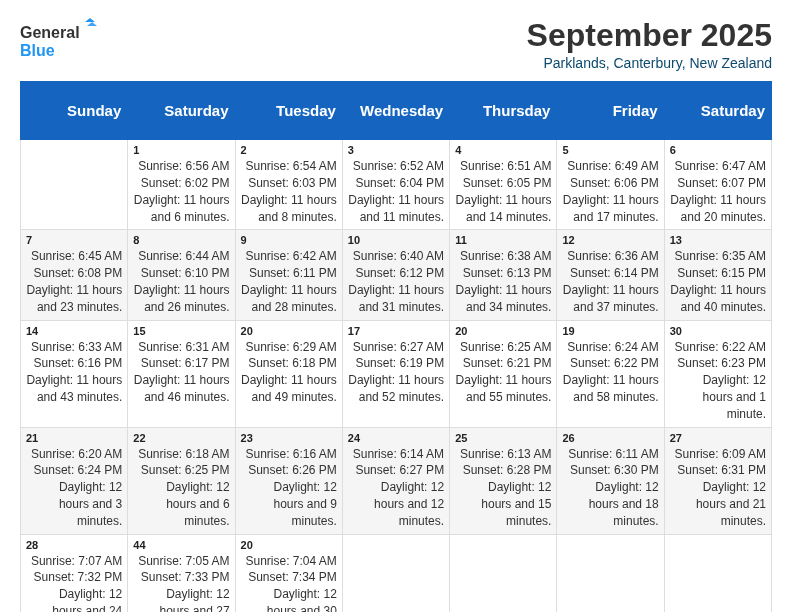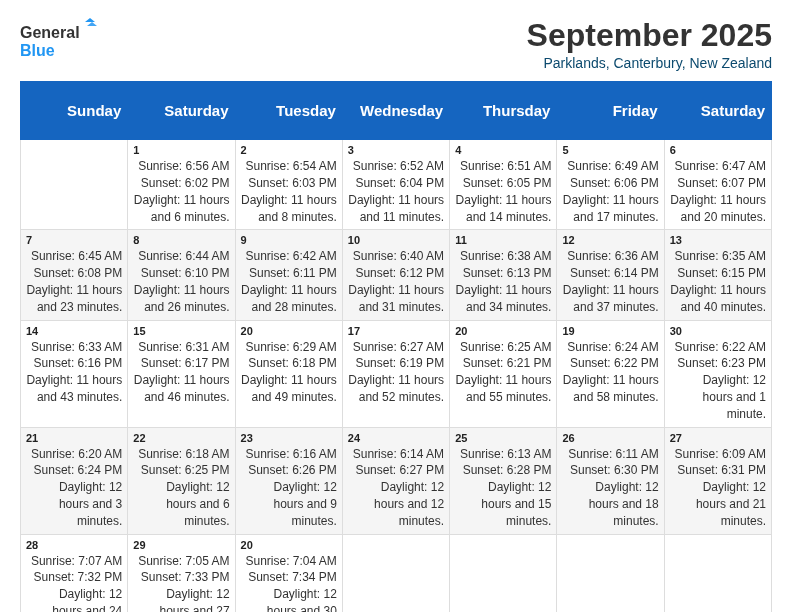--- a/index.html
+++ b/index.html
@@ -350,21 +350,21 @@
         <tr>
           <td>
         <div class="day-number">28</div>
         <div class="day-info">
           Sunrise: 7:07 AM<br>
           Sunset: 7:32 PM<br>
           Daylight: 12 hours and 24 minutes.
         </div>
       </td>
           <td>
-        <div class="day-number">29</div>
+        <div class="day-number">44</div>
         <div class="day-info">
           Sunrise: 7:05 AM<br>
           Sunset: 7:33 PM<br>
           Daylight: 12 hours and 27 minutes.
         </div>
       </td>
           <td>
         <div class="day-number">20</div>
         <div class="day-info">
           Sunrise: 7:04 AM<br>

